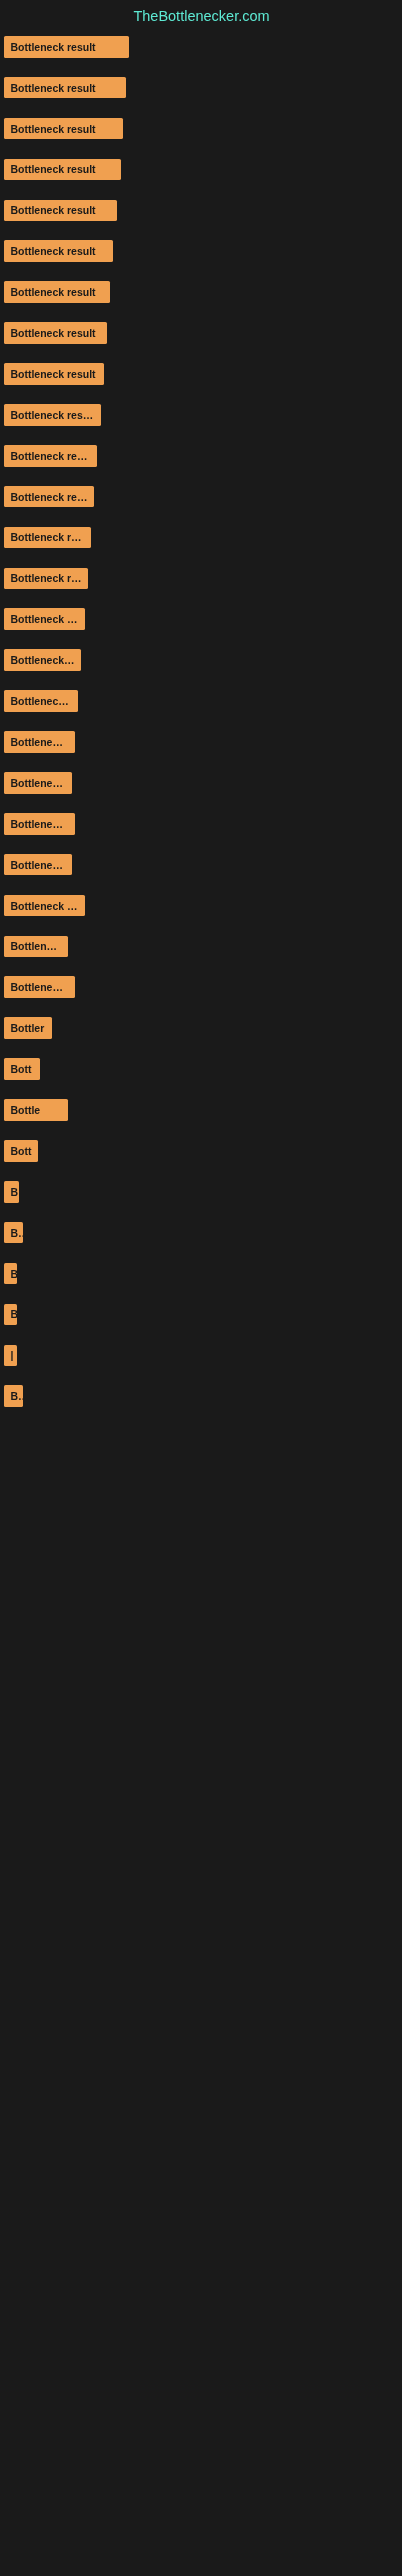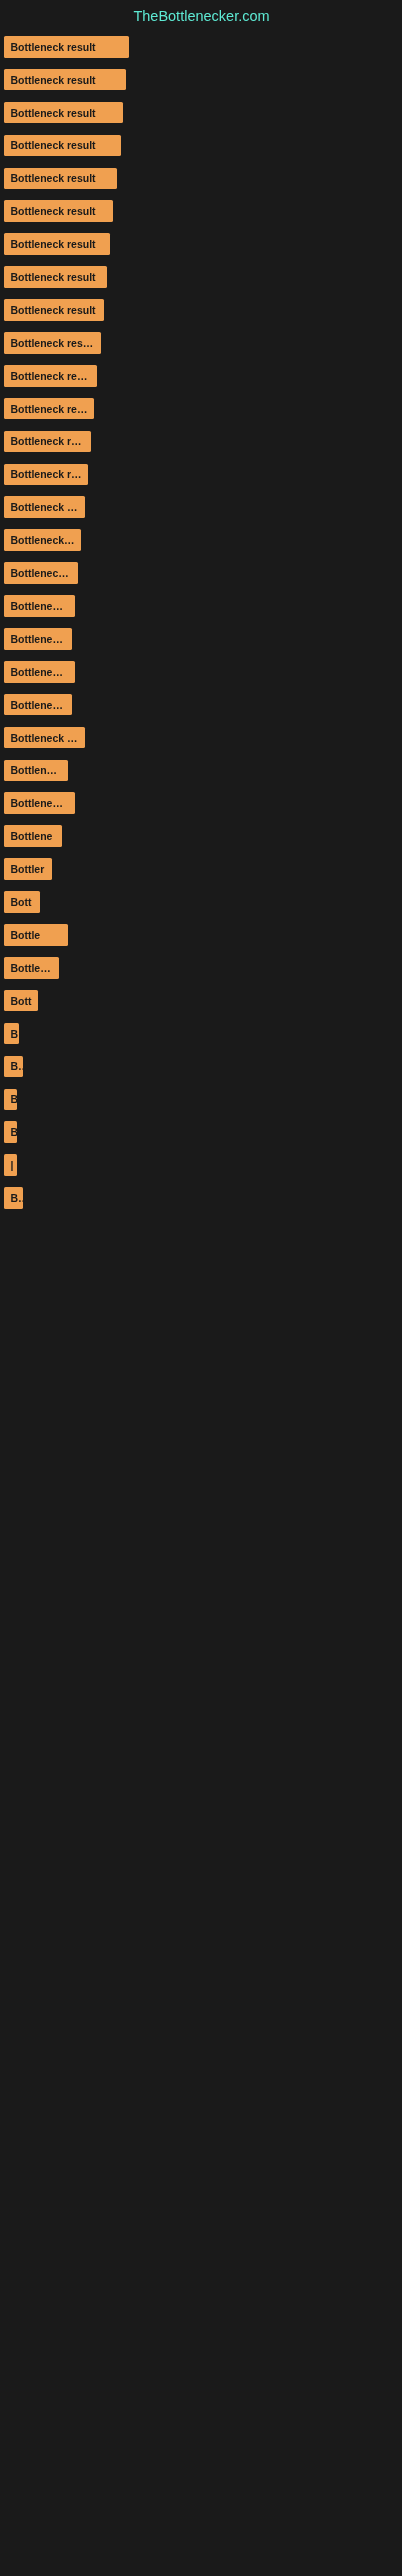--- a/index.html
+++ b/index.html
@@ -20,21 +20,21 @@
       text-align: center;
       color: #5eead4;
       font-size: 14.5px;
       padding: 8px 0 12px 0;
       font-weight: normal;
     }
 
     .bottleneck-container {
       display: flex;
       flex-direction: column;
-      gap: 0px;
+      gap: 8px;
       padding: 0 4px;
     }
 
     .bottleneck-item {
       display: flex;
       align-items: center;
       margin-bottom: 11.3px;
     }
 
     .bottleneck-bar {
@@ -121,33 +121,27 @@
     <div class="bottleneck-item">
       <div class="bottleneck-bar" style="width: 81px;">Bottleneck result</div>
     </div>
     <div class="bottleneck-item">
       <div class="bottleneck-bar" style="width: 64px;">Bottleneck r</div>
     </div>
     <div class="bottleneck-item">
       <div class="bottleneck-bar" style="width: 71px;">Bottleneck resu</div>
     </div>
     <div class="bottleneck-item">
-      <div class="bottleneck-bar" style="width: 58px;">Bottlene</div>
-    </div>
-    <div class="bottleneck-item">
       <div class="bottleneck-bar" style="width: 48px;">Bottler</div>
     </div>
     <div class="bottleneck-item">
       <div class="bottleneck-bar" style="width: 36px;">Bott</div>
     </div>
     <div class="bottleneck-item">
       <div class="bottleneck-bar" style="width: 64px;">Bottle</div>
-    </div>
-    <div class="bottleneck-item">
-      <div class="bottleneck-bar" style="width: 55px;">Bottlenec</div>
     </div>
     <div class="bottleneck-item">
       <div class="bottleneck-bar" style="width: 34px;">Bott</div>
     </div>
     <div class="bottleneck-item">
       <div class="bottleneck-bar" style="width: 14.5px;">B</div>
     </div>
     <div class="bottleneck-item">
       <div class="bottleneck-bar" style="width: 19.3px;">Bo</div>
     </div>

